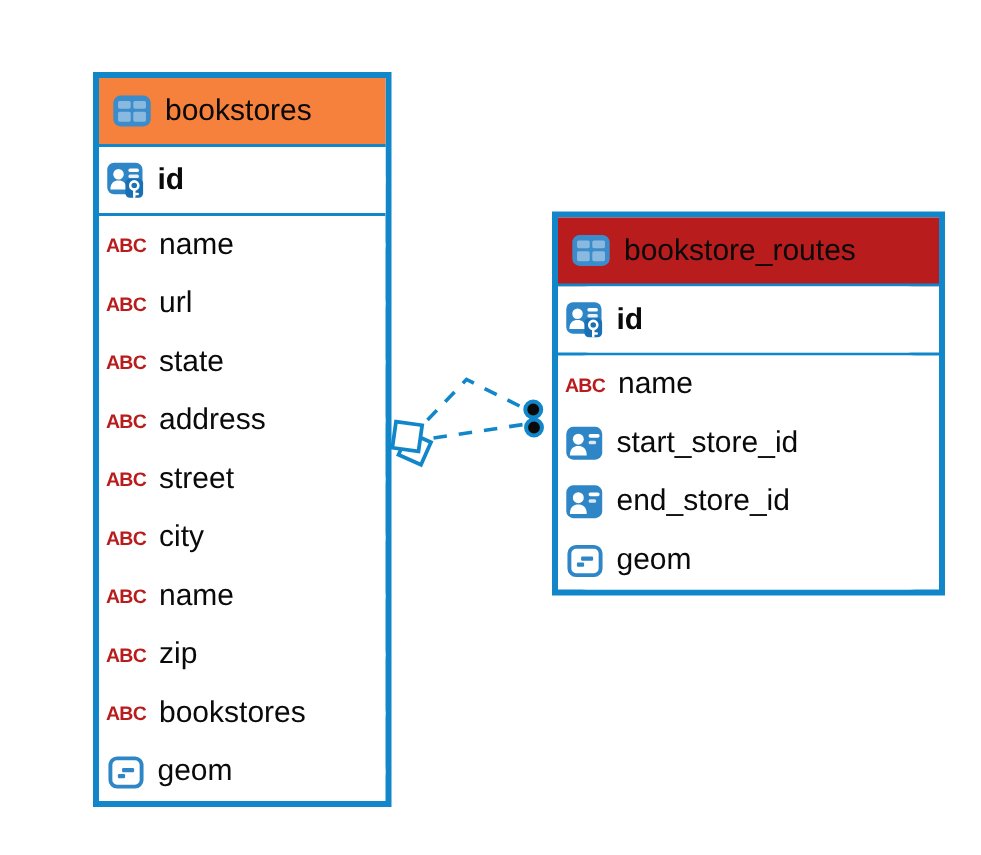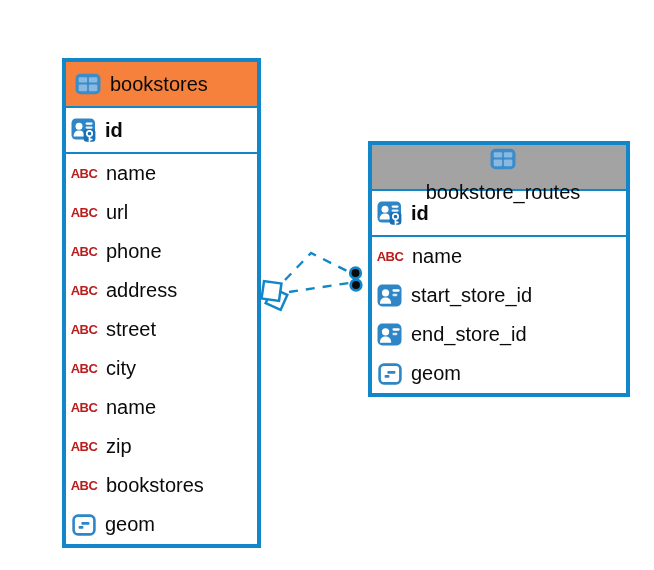--- a/index.html
+++ b/index.html
@@ -110,21 +110,21 @@
     <symbol id="i-geom" viewBox="0 0 24 24">
       <rect x="1.6" y="2.6" width="20.8" height="18.8" rx="4.4" fill="#ffffff" stroke="#2e86c6" stroke-width="2.6"></rect>
       <rect x="9.4" y="9" width="8" height="2.8" rx="0.8" fill="#2e86c6"></rect>
       <rect x="6.6" y="13" width="4.8" height="2.8" rx="0.8" fill="#2e86c6"></rect>
     </symbol>
   </defs>
 </svg>
 
 <div class="canvas">
 
-  <section class="entity" style="left:62px; top:58px; width:199px;">
+  <section class="entity" style="left:62px; top:48px; width:199px;">
     <header class="entity-header" style="background: rgb(245, 129, 60);">
       <span class="icon-box">
         <svg width="26" height="26" viewBox="0 0 24 24">
             <use href="#i-table"></use>
           </svg>
       </span>
       <span>bookstores</span>
     </header>
     <div class="pk-section">
       <div class="col-row">
@@ -140,21 +140,21 @@
       <div class="col-row">
         <span class="abc">ABC</span>
         <span>name</span>
       </div>
       <div class="col-row">
         <span class="abc">ABC</span>
         <span>url</span>
       </div>
       <div class="col-row">
         <span class="abc">ABC</span>
-        <span>phone</span>
+        <span>state</span>
       </div>
       <div class="col-row">
         <span class="abc">ABC</span>
         <span>address</span>
       </div>
       <div class="col-row">
         <span class="abc">ABC</span>
         <span>street</span>
       </div>
       <div class="col-row">
@@ -178,21 +178,21 @@
           <svg width="24" height="24" viewBox="0 0 24 24">
               <use href="#i-geom"></use>
             </svg>
         </span>
         <span>geom</span>
       </div>
     </div>
   </section>
 
   <section class="entity" style="left:368px; top:141px; width:262px;">
-    <header class="entity-header" style="background: #a3a3a3; flex-direction: column;">
+    <header class="entity-header" style="background: #b91c1c;">
       <span class="icon-box">
         <svg width="26" height="26" viewBox="0 0 24 24">
             <use href="#i-table"></use>
           </svg>
       </span>
       <span>bookstore_routes</span>
     </header>
     <div class="pk-section">
       <div class="col-row">
         <span class="icon-box">

